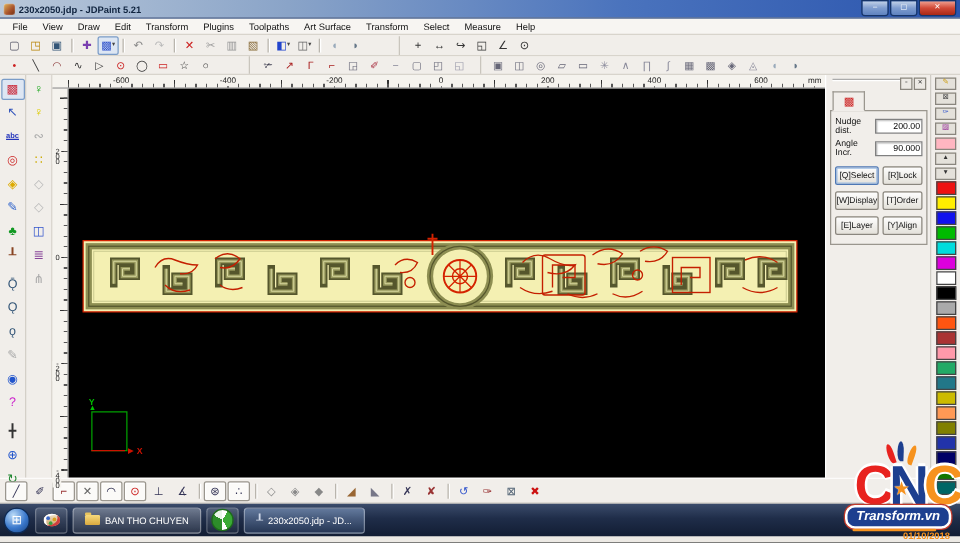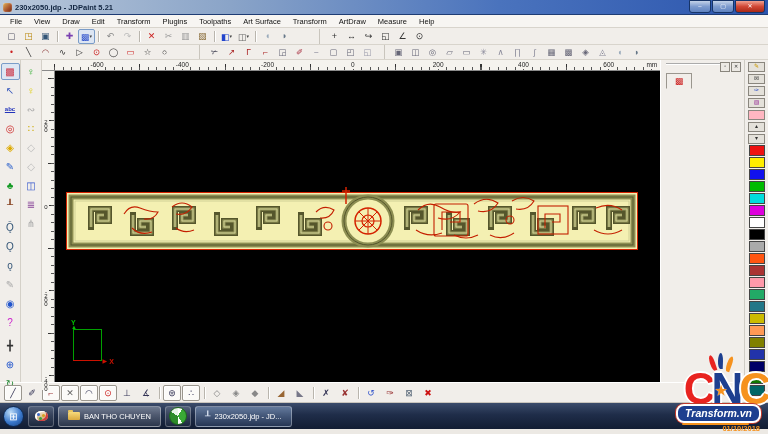--- a/index.html
+++ b/index.html
@@ -145,21 +145,21 @@
   <div class="menubar">
       <div class="menu-item">File</div>
       <div class="menu-item">View</div>
       <div class="menu-item">Draw</div>
       <div class="menu-item">Edit</div>
       <div class="menu-item">Transform</div>
       <div class="menu-item">Plugins</div>
       <div class="menu-item">Toolpaths</div>
       <div class="menu-item">Art Surface</div>
       <div class="menu-item">Transform</div>
-      <div class="menu-item">ArtDraw</div>
+      <div class="menu-item">Select</div>
       <div class="menu-item">Measure</div>
       <div class="menu-item">Help</div>
     </div>
 
   <div class="tb tbrow1">
     <div class="tbgrp">
         <div class="item" style="color: rgb(85, 85, 102);">▢</div>
         <div class="item" style="color: rgb(184, 134, 11);">◳</div>
         <div class="item" style="color: rgb(51, 85, 119);">▣</div>
         <div class="sep"></div>
@@ -356,20 +356,38 @@
     </div>
 
     <div class="rpanel">
       <div class="rp-grip"></div>
       <div class="rp-gripbtns">
           <div class="item">▫</div>
           <div class="item">✕</div>
         </div>
       <div class="rp-tab">
         <span>▩</span>
+      </div>
+      <div class="rp-body">
+        <div class="rp-row">
+          <label>Nudge dist.</label>
+          <input value="200.00" style="">
+        </div>
+        <div class="rp-row">
+          <label>Angle Incr.</label>
+          <input value="90.000" style="">
+        </div>
+        <div class="rp-btns">
+            <div class="rp-btn focus">[Q]Select</div>
+            <div class="rp-btn">[R]Lock</div>
+            <div class="rp-btn">[W]Display</div>
+            <div class="rp-btn">[T]Order</div>
+            <div class="rp-btn">[E]Layer</div>
+            <div class="rp-btn">[Y]Align</div>
+          </div>
       </div>
     </div>
 
     <div class="cstrip">
       <div class="cscroll">
           <div class="citem" style="color: rgb(204, 153, 0);">✎</div>
           <div class="citem" style="color: rgb(68, 68, 68);">⊠</div>
           <div class="citem" style="color: rgb(51, 85, 204);">✑</div>
           <div class="citem" style="color: rgb(153, 51, 153);">▨</div>
           <div class="citem" style="background: rgb(255, 182, 193);"></div>

